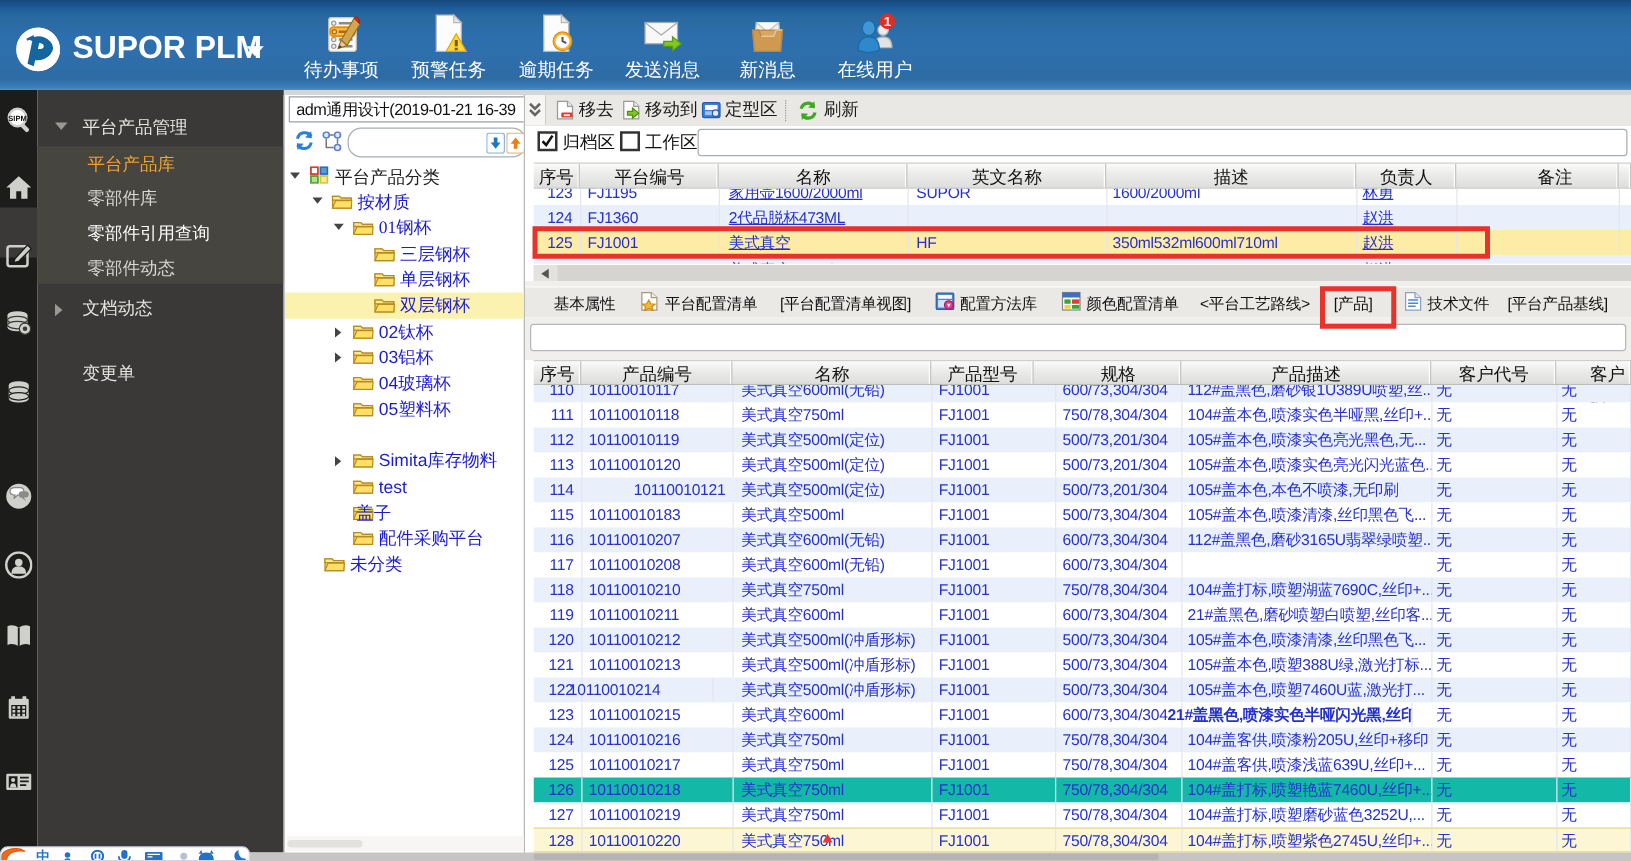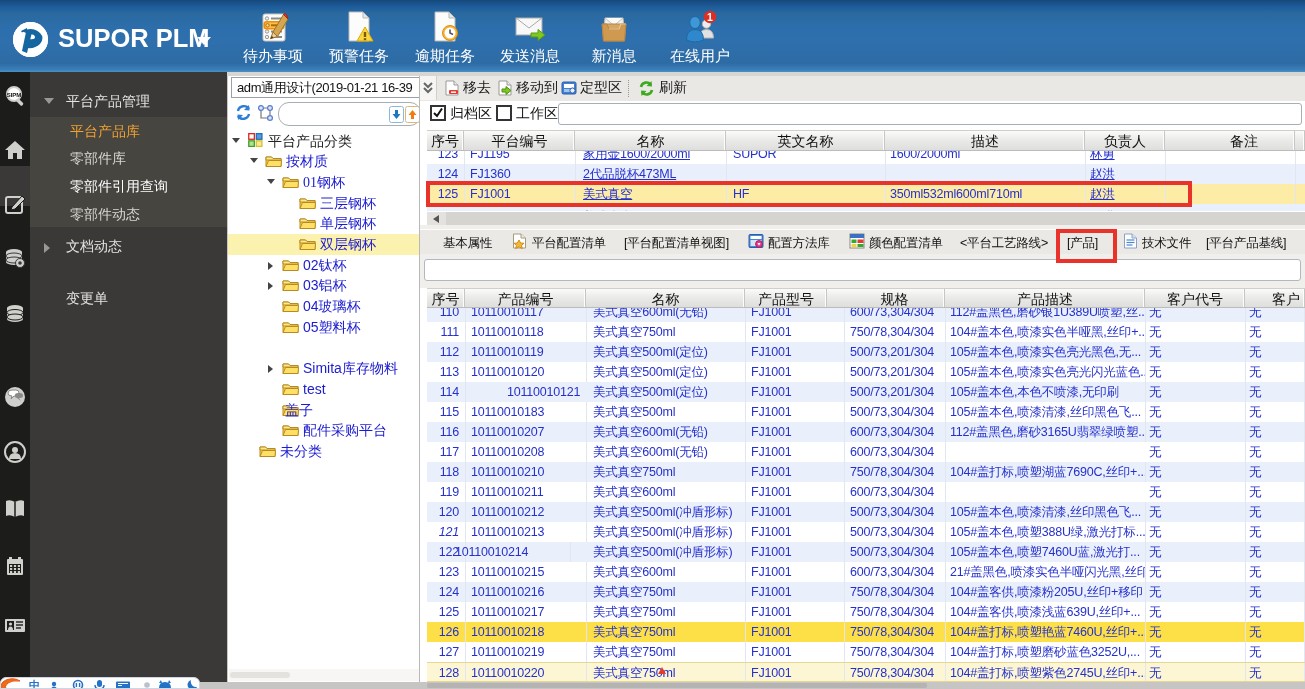--- a/index.html
+++ b/index.html
@@ -678,35 +678,36 @@
 <div class="cell " style="left:519px;width:200px;top:0px;height:20px;padding-left:4px;">104#盖打标,喷塑湖蓝7690C,丝印+...</div>
 <div class="cell " style="left:719px;width:100px;top:0px;height:20px;padding-left:3px;">无</div>
 <div class="cell " style="left:819px;width:59px;top:0px;height:20px;padding-left:3px;">无</div>
 </div>
 <div class="row" style="left:427px;top:482px;width:878px;height:20px;background:#fff;overflow:hidden;">
 <div class="cell num" style="left:0px;width:39px;top:0px;height:20px;padding-right:6px;">119</div>
 <div class="cell " style="left:39px;width:121px;top:0px;height:20px;padding-left:5px;">10110010211</div>
 <div class="cell " style="left:160px;width:159px;top:0px;height:20px;padding-left:6px;">美式真空600ml</div>
 <div class="cell " style="left:319px;width:99px;top:0px;height:20px;padding-left:5px;">FJ1001</div>
 <div class="cell " style="left:418px;width:101px;top:0px;height:20px;padding-left:5px;">600/73,304/304</div>
+<div class="cell " style="left:519px;width:200px;top:0px;height:20px;padding-left:4px;">21#盖黑色,磨砂喷塑白喷塑,丝印客...</div>
 <div class="cell " style="left:719px;width:100px;top:0px;height:20px;padding-left:3px;">无</div>
 <div class="cell " style="left:819px;width:59px;top:0px;height:20px;padding-left:3px;">无</div>
 </div>
 <div class="row" style="left:427px;top:502px;width:878px;height:20px;background:#e9effb;overflow:hidden;">
 <div class="cell num" style="left:0px;width:39px;top:0px;height:20px;padding-right:6px;">120</div>
 <div class="cell " style="left:39px;width:121px;top:0px;height:20px;padding-left:5px;">10110010212</div>
 <div class="cell " style="left:160px;width:159px;top:0px;height:20px;padding-left:6px;">美式真空500ml(冲盾形标)</div>
 <div class="cell " style="left:319px;width:99px;top:0px;height:20px;padding-left:5px;">FJ1001</div>
 <div class="cell " style="left:418px;width:101px;top:0px;height:20px;padding-left:5px;">500/73,304/304</div>
 <div class="cell " style="left:519px;width:200px;top:0px;height:20px;padding-left:4px;">105#盖本色,喷漆清漆,丝印黑色飞...</div>
 <div class="cell " style="left:719px;width:100px;top:0px;height:20px;padding-left:3px;">无</div>
 <div class="cell " style="left:819px;width:59px;top:0px;height:20px;padding-left:3px;">无</div>
 </div>
 <div class="row" style="left:427px;top:522px;width:878px;height:20px;background:#fff;overflow:hidden;">
-<div class="cell num" style="left:0px;width:39px;top:0px;height:20px;padding-right:6px;font-style:italic;">121</div>
+<div class="cell num" style="left:0px;width:39px;top:0px;height:20px;padding-right:6px;">121</div>
 <div class="cell " style="left:39px;width:121px;top:0px;height:20px;padding-left:5px;">10110010213</div>
 <div class="cell " style="left:160px;width:159px;top:0px;height:20px;padding-left:6px;">美式真空500ml(冲盾形标)</div>
 <div class="cell " style="left:319px;width:99px;top:0px;height:20px;padding-left:5px;">FJ1001</div>
 <div class="cell " style="left:418px;width:101px;top:0px;height:20px;padding-left:5px;">500/73,304/304</div>
 <div class="cell " style="left:519px;width:200px;top:0px;height:20px;padding-left:4px;">105#盖本色,喷塑388U绿,激光打标...</div>
 <div class="cell " style="left:719px;width:100px;top:0px;height:20px;padding-left:3px;">无</div>
 <div class="cell " style="left:819px;width:59px;top:0px;height:20px;padding-left:3px;">无</div>
 </div>
 <div class="row" style="left:427px;top:542px;width:878px;height:20px;background:#e9effb;overflow:hidden;">
 <div class="cell num" style="left:0px;width:39px;top:0px;height:20px;padding-right:6px;">122</div>
@@ -717,21 +718,21 @@
 <div class="cell " style="left:519px;width:200px;top:0px;height:20px;padding-left:4px;">105#盖本色,喷塑7460U蓝,激光打...</div>
 <div class="cell " style="left:719px;width:100px;top:0px;height:20px;padding-left:3px;">无</div>
 <div class="cell " style="left:819px;width:59px;top:0px;height:20px;padding-left:3px;">无</div>
 </div>
 <div class="row" style="left:427px;top:562px;width:878px;height:20px;background:#fff;overflow:hidden;">
 <div class="cell num" style="left:0px;width:39px;top:0px;height:20px;padding-right:6px;">123</div>
 <div class="cell " style="left:39px;width:121px;top:0px;height:20px;padding-left:5px;">10110010215</div>
 <div class="cell " style="left:160px;width:159px;top:0px;height:20px;padding-left:6px;">美式真空600ml</div>
 <div class="cell " style="left:319px;width:99px;top:0px;height:20px;padding-left:5px;">FJ1001</div>
 <div class="cell " style="left:418px;width:101px;top:0px;height:20px;padding-left:5px;">600/73,304/304</div>
-<div class="cell " style="left:519px;width:200px;top:0px;height:20px;padding-left:4px;">21#盖黑色,喷漆实色半哑闪光黑,丝印</div>
+<div class="cell " style="left:503px;width:200px;top:0px;height:20px;padding-left:4px;font-weight:bold;">21#盖黑色,喷漆实色半哑闪光黑,丝印</div>
 <div class="cell " style="left:719px;width:100px;top:0px;height:20px;padding-left:3px;">无</div>
 <div class="cell " style="left:819px;width:59px;top:0px;height:20px;padding-left:3px;">无</div>
 </div>
 <div class="row" style="left:427px;top:582px;width:878px;height:20px;background:#e9effb;overflow:hidden;">
 <div class="cell num" style="left:0px;width:39px;top:0px;height:20px;padding-right:6px;">124</div>
 <div class="cell " style="left:39px;width:121px;top:0px;height:20px;padding-left:5px;">10110010216</div>
 <div class="cell " style="left:160px;width:159px;top:0px;height:20px;padding-left:6px;">美式真空750ml</div>
 <div class="cell " style="left:319px;width:99px;top:0px;height:20px;padding-left:5px;">FJ1001</div>
 <div class="cell " style="left:418px;width:101px;top:0px;height:20px;padding-left:5px;">750/78,304/304</div>
 <div class="cell " style="left:519px;width:200px;top:0px;height:20px;padding-left:4px;">104#盖客供,喷漆粉205U,丝印+移印</div>
@@ -741,21 +742,21 @@
 <div class="row" style="left:427px;top:602px;width:878px;height:20px;background:#fff;overflow:hidden;">
 <div class="cell num" style="left:0px;width:39px;top:0px;height:20px;padding-right:6px;">125</div>
 <div class="cell " style="left:39px;width:121px;top:0px;height:20px;padding-left:5px;">10110010217</div>
 <div class="cell " style="left:160px;width:159px;top:0px;height:20px;padding-left:6px;">美式真空750ml</div>
 <div class="cell " style="left:319px;width:99px;top:0px;height:20px;padding-left:5px;">FJ1001</div>
 <div class="cell " style="left:418px;width:101px;top:0px;height:20px;padding-left:5px;">750/78,304/304</div>
 <div class="cell " style="left:519px;width:200px;top:0px;height:20px;padding-left:4px;">104#盖客供,喷漆浅蓝639U,丝印+...</div>
 <div class="cell " style="left:719px;width:100px;top:0px;height:20px;padding-left:3px;">无</div>
 <div class="cell " style="left:819px;width:59px;top:0px;height:20px;padding-left:3px;">无</div>
 </div>
-<div class="row" style="left:427px;top:622px;width:878px;height:20px;background:#fde047;overflow:hidden;">
+<div class="row" style="left:427px;top:622px;width:878px;height:20px;background:#14b8a6;overflow:hidden;">
 <div class="cell num" style="left:0px;width:39px;top:0px;height:20px;padding-right:6px;">126</div>
 <div class="cell " style="left:39px;width:121px;top:0px;height:20px;padding-left:5px;">10110010218</div>
 <div class="cell " style="left:160px;width:159px;top:0px;height:20px;padding-left:6px;">美式真空750ml</div>
 <div class="cell " style="left:319px;width:99px;top:0px;height:20px;padding-left:5px;">FJ1001</div>
 <div class="cell " style="left:418px;width:101px;top:0px;height:20px;padding-left:5px;">750/78,304/304</div>
 <div class="cell " style="left:519px;width:200px;top:0px;height:20px;padding-left:4px;">104#盖打标,喷塑艳蓝7460U,丝印+...</div>
 <div class="cell " style="left:719px;width:100px;top:0px;height:20px;padding-left:3px;">无</div>
 <div class="cell " style="left:819px;width:59px;top:0px;height:20px;padding-left:3px;">无</div>
 </div>
 <div class="row" style="left:427px;top:642px;width:878px;height:20px;background:#fff;overflow:hidden;">

